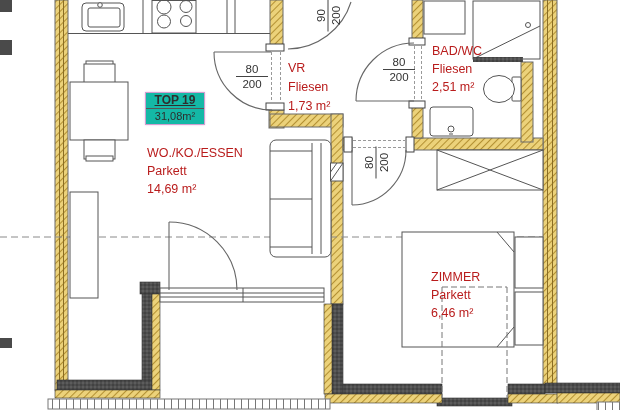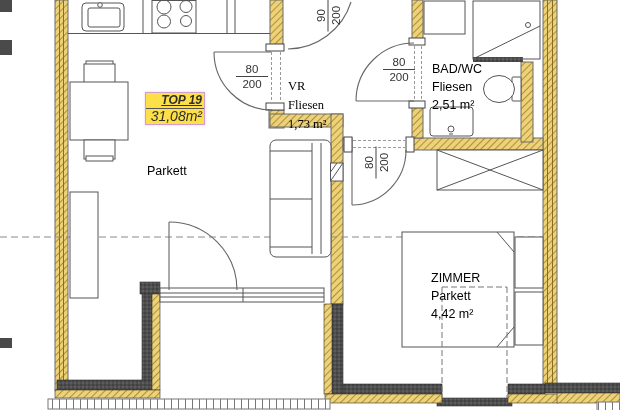--- a/index.html
+++ b/index.html
@@ -1,25 +1,25 @@
 <!DOCTYPE html>
 <html><head>
 <meta charset="utf-8">
 <style>
   html,body{margin:0;padding:0;background:#fff;}
   #plan{position:relative;width:620px;height:410px;background:#fff;overflow:hidden;
         font-family:"Liberation Sans",sans-serif;color:#2e2e2e;}
   #plan svg{position:absolute;left:0;top:0;}
-  .lbl{position:absolute;white-space:nowrap;font-size:12.5px;line-height:18px;color:#000000;margin-top:18px;}
+  .lbl{position:absolute;white-space:nowrap;font-size:12.5px;line-height:18px;color:#b91c1c;}
   .lbl.vr{line-height:19px;}
-  .titlebox{position:absolute;left:145px;top:92px;width:58px;background:#fde047;
-            border:1px solid #cf9ecf;box-shadow:0 0 2px #e8c6e8;text-align:right;font-style:italic;}
+  .titlebox{position:absolute;left:145px;top:92px;width:58px;background:#14b8a6;
+            border:1px solid #cf9ecf;box-shadow:0 0 2px #e8c6e8;text-align:center;}
   .titlebox .t1{display:block;font-size:12px;font-weight:bold;text-decoration:underline;
                 border-bottom:1px solid #555;padding:0 2px;line-height:15px;}
-  .titlebox .t2{display:block;font-size:14px;line-height:15px;padding:0 2px;}
+  .titlebox .t2{display:block;font-size:11px;line-height:15px;padding:0 2px;}
   .dim{position:absolute;width:32px;font-size:11.5px;line-height:12px;color:#333;text-align:center;}
   .dim .num{display:block;border-bottom:1px solid #444;padding-bottom:1px;}
   .dim .den{display:block;padding-top:1px;}
   .dim.rot{transform:rotate(-90deg);transform-origin:center;}
 </style>
 </head>
 <body>
 
 <div id="plan">
 
@@ -221,36 +221,38 @@
     <line x1="442" y1="287" x2="507" y2="287"></line>
   </g>
 </svg>
 
 <div class="titlebox">
   <span class="t1">TOP 19</span>
   <span class="t2">31,08m²</span>
 </div>
 
 <div class="lbl" style="left:147px;top:144px;">
+  <div>WO./KO./ESSEN</div>
   <div>Parkett</div>
-</div>
-<div class="lbl vr" style="left:288px;top:59px;font-family:Liberation Serif, serif;">
+  <div>14,69 m²</div>
+</div>
+<div class="lbl vr" style="left:288px;top:59px;">
   <div>VR</div>
   <div>Fliesen</div>
   <div>1,73 m²</div>
 </div>
 <div class="lbl" style="left:432px;top:42px;">
   <div>BAD/WC</div>
   <div>Fliesen</div>
   <div>2,51 m²</div>
 </div>
-<div class="lbl" style="left:431px;top:251px;">
+<div class="lbl" style="left:431px;top:268px;">
   <div>ZIMMER</div>
   <div>Parkett</div>
-  <div>4,42 m²</div>
+  <div>6,46 m²</div>
 </div>
 
 <div class="dim" style="left:236px;top:63px;">
   <span class="num">80</span>
   <span class="den">200</span>
 </div>
 <div class="dim rot" style="left:312px;top:2px;">
   <span class="num">90</span>
   <span class="den">200</span>
 </div>

